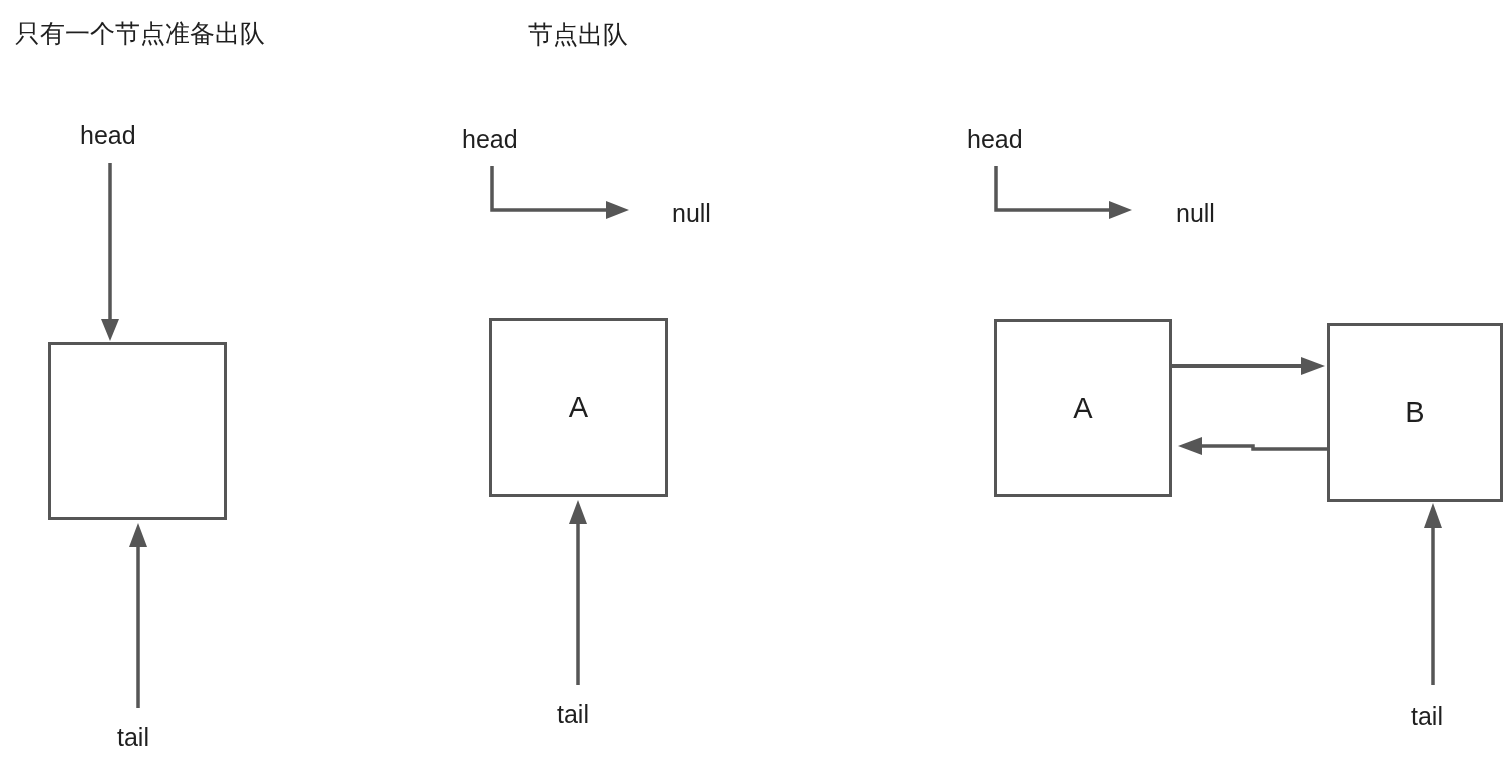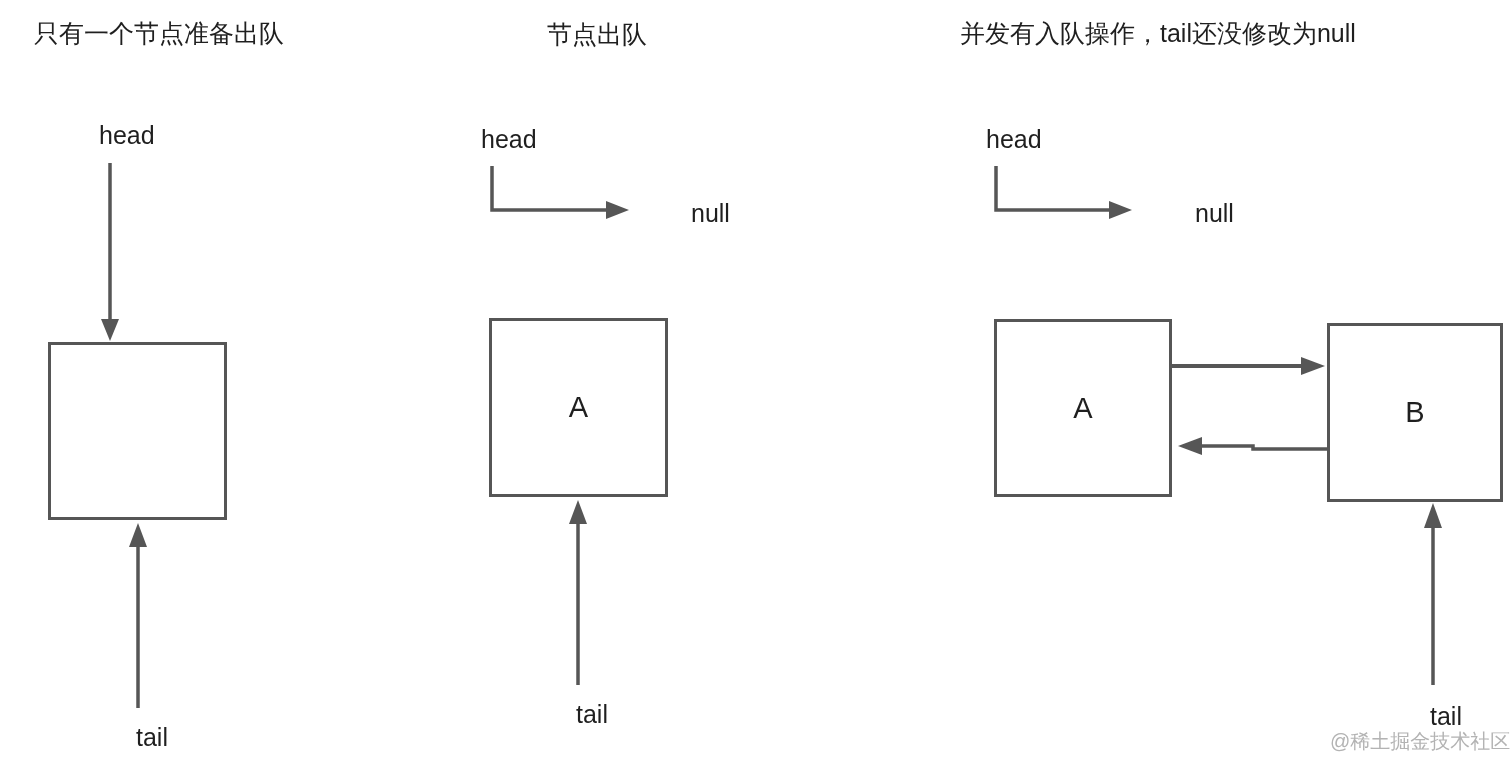--- a/index.html
+++ b/index.html
@@ -15,21 +15,20 @@
     position: absolute;
     left: 0; top: 0;
     width: 1512px; height: 770px;
   }
   .lbl {
     position: absolute;
     color: #1f1f1f;
     font-size: 25px;
     line-height: 1.15;
     white-space: nowrap;
-    margin-left: 19px;
   }
   .node {
     position: absolute;
     box-sizing: border-box;
     border: 3px solid #565656;
     background: #ffffff;
     display: flex;
     align-items: center;
     justify-content: center;
     font-size: 29px;
@@ -98,26 +97,24 @@
   <div class="lbl" style="left:117px; top:723px;">tail</div>
 
   <div class="lbl" style="left:528px; top:20px;text-align:right;">节点出队</div>
   <div class="lbl" style="left:462px; top:125px;">head</div>
   <div class="lbl" style="left:672px; top:199px;">null</div>
   <div class="node" style="left:489px; top:318px; width:179px; height:179px;">
     <span>A</span>
   </div>
   <div class="lbl" style="left:557px; top:700px;">tail</div>
 
-  <div class="lbl" style="left:941px; top:19px;">并发有入队操作，tail还没修改为null</div>
   <div class="lbl" style="left:967px; top:125px;">head</div>
   <div class="lbl" style="left:1176px; top:199px;">null</div>
   <div class="node" style="left:994px; top:319px; width:178px; height:178px;">
     <span>A</span>
   </div>
   <div class="node" style="left:1327px; top:323px; width:176px; height:179px;">
     <span>B</span>
   </div>
   <div class="lbl" style="left:1411px; top:702px;">tail</div>
 
-  <div class="watermark" style="left:1330px; top:728px;">@稀土掘金技术社区</div>
 
 </div>
 
 </body></html>

